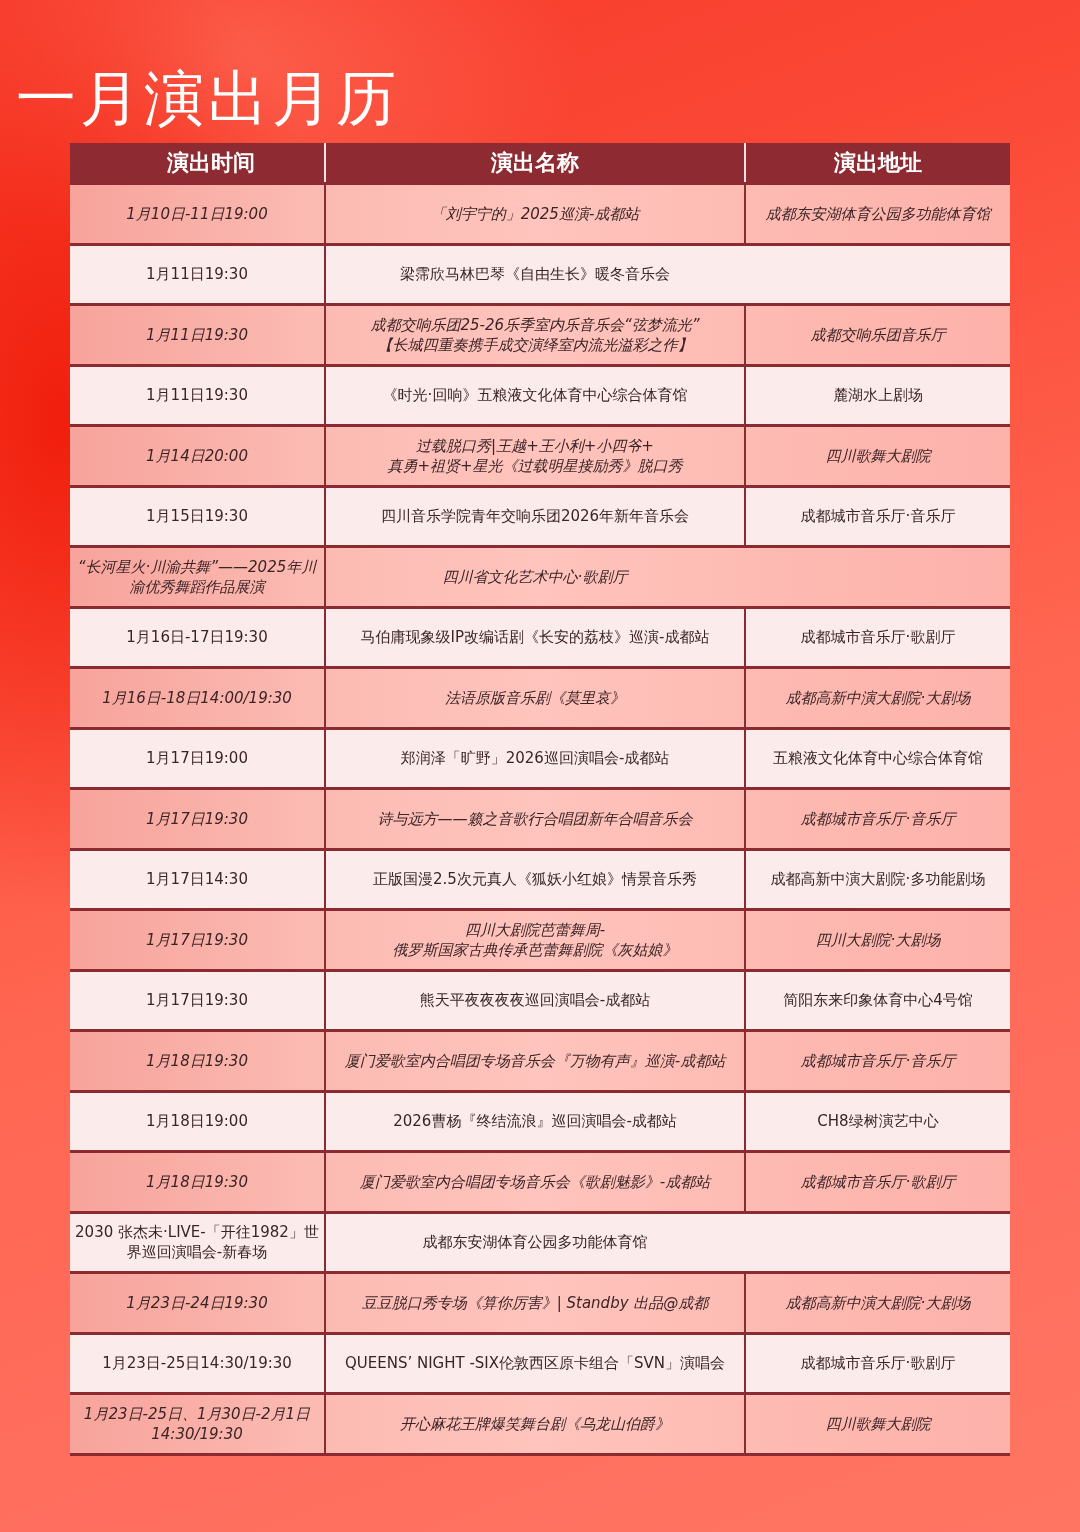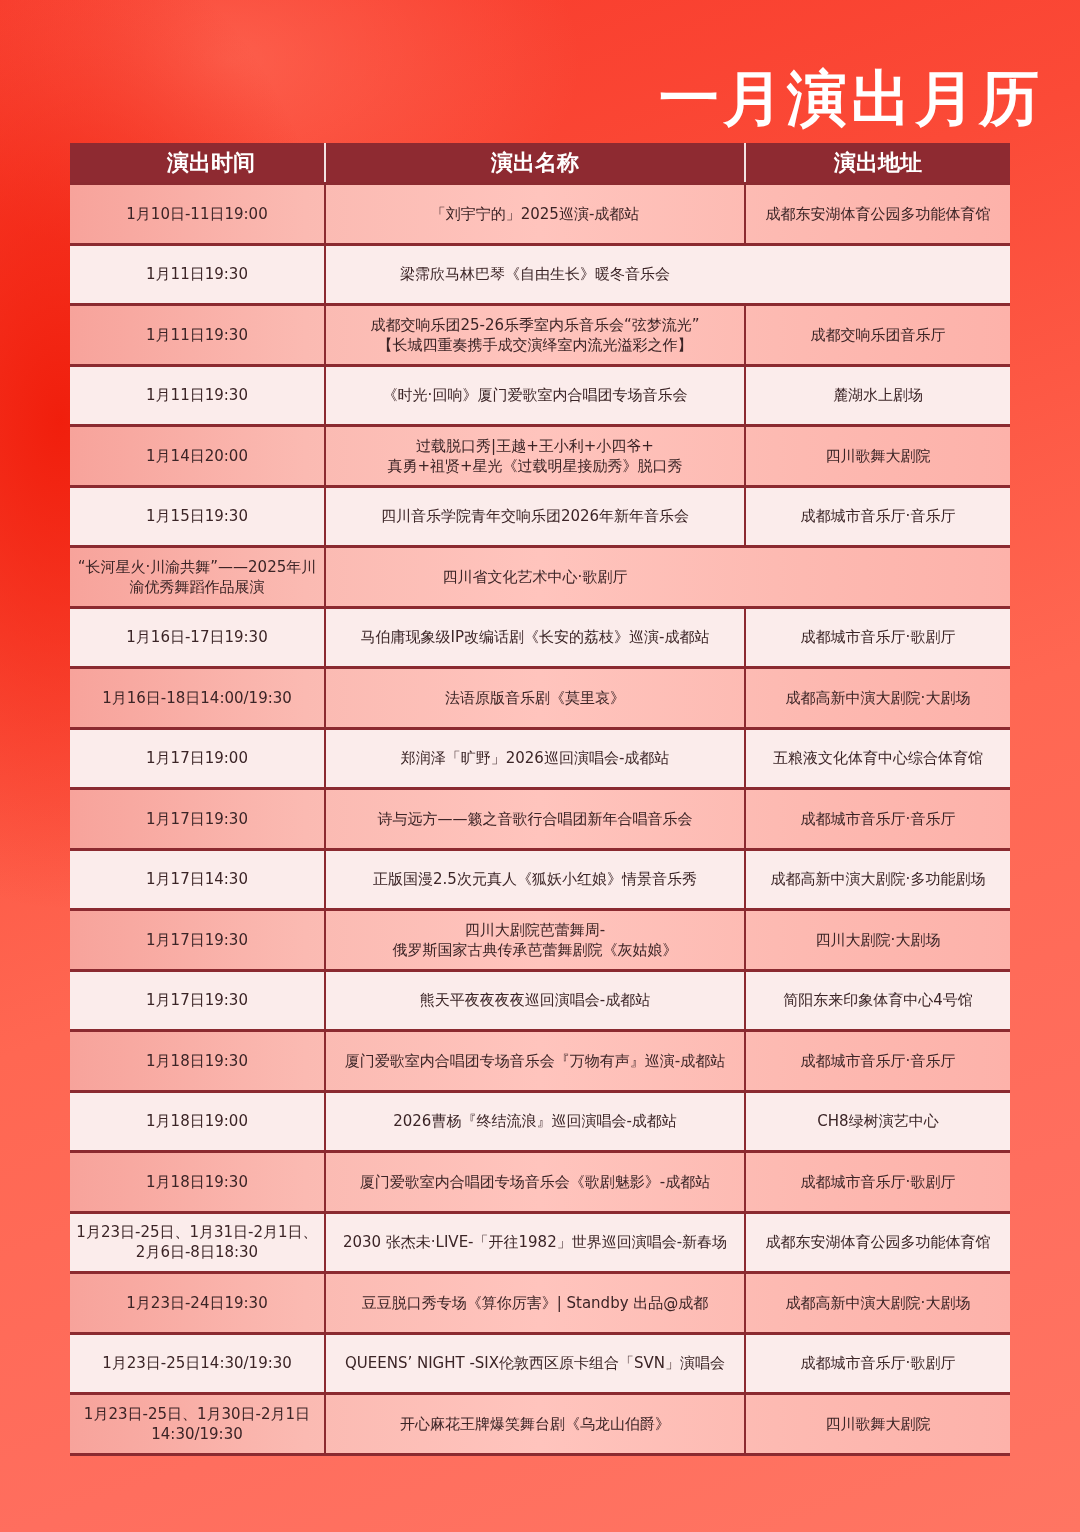--- a/index.html
+++ b/index.html
@@ -12,27 +12,27 @@
       position: relative;
       overflow: hidden;
       font-family: "DejaVu Sans", "Liberation Sans", sans-serif;
       background:
         radial-gradient(ellipse 420px 700px at 60px 420px, rgba(240,28,10,0.95), rgba(240,28,10,0) 70%),
         radial-gradient(ellipse 500px 300px at 230px 60px, rgba(255,120,100,0.55), rgba(255,120,100,0) 70%),
         linear-gradient(160deg, #f8392a 0%, #fb4a37 25%, #ff6752 55%, #ff6e5e 80%, #ff7562 100%);
     }
     .title {
       position: absolute;
-      left: 0;
+      left: 16px;
       top: 58px;
       width: 1043px;
-      text-align: right;
+      text-align: left;
       color: #ffffff;
       font-size: 60px;
-      font-weight: bold;
+      font-weight: normal;
       letter-spacing: 4px;
       line-height: 80px;
     }
     .table {
       position: absolute;
       left: 70px;
       top: 143px;
       width: 940px;
       border-bottom: 3px solid #8b2a30;
     }
@@ -69,20 +69,21 @@
       font-size: 22px;
       font-weight: bold;
       border-left: 2px solid #f3e3e3;
     }
     .row.header .cell:first-child {
       border-left: none;
       padding-left: 32px;
     }
     .row.odd {
       background: linear-gradient(90deg, #f7a39b 0%, #fbbab2 25%, #ffc4bd 50%, #fdbab2 75%, #fdb2aa 100%);
+      font-style: italic;
     }
     .row.even {
       background: #fbeceb;
     }
   </style>
 </head>
 <body>
 
 <div class="title">一月演出月历</div>
 
@@ -103,21 +104,21 @@
         <div class="cell">梁霈欣马林巴琴《自由生长》暖冬音乐会</div>
       </div>
       <div class="row odd">
         <div class="cell">1月11日19:30</div>
         <div class="cell">成都交响乐团25-26乐季室内乐音乐会“弦梦流光”
 【长城四重奏携手成交演绎室内流光溢彩之作】</div>
         <div class="cell">成都交响乐团音乐厅</div>
       </div>
       <div class="row even">
         <div class="cell">1月11日19:30</div>
-        <div class="cell">《时光·回响》厦门爱歌室内合唱团专场音乐会</div>
+        <div class="cell">《时光·回响》五粮液文化体育中心综合体育馆</div>
         <div class="cell">麓湖水上剧场</div>
       </div>
       <div class="row odd">
         <div class="cell">1月14日20:00</div>
         <div class="cell">过载脱口秀|王越+王小利+小四爷+
 真勇+祖贤+星光《过载明星接励秀》脱口秀</div>
         <div class="cell">四川歌舞大剧院</div>
       </div>
       <div class="row even">
         <div class="cell">1月15日19:30</div>
@@ -173,22 +174,20 @@
         <div class="cell">1月18日19:00</div>
         <div class="cell">2026曹杨『终结流浪』巡回演唱会-成都站</div>
         <div class="cell">CH8绿树演艺中心</div>
       </div>
       <div class="row odd">
         <div class="cell">1月18日19:30</div>
         <div class="cell">厦门爱歌室内合唱团专场音乐会《歌剧魅影》-成都站</div>
         <div class="cell">成都城市音乐厅·歌剧厅</div>
       </div>
       <div class="row even">
-        <div class="cell">1月23日-25日、1月31日-2月1日、
-2月6日-8日18:30</div>
         <div class="cell">2030 张杰未·LIVE-「开往1982」世界巡回演唱会-新春场</div>
         <div class="cell">成都东安湖体育公园多功能体育馆</div>
       </div>
       <div class="row odd">
         <div class="cell">1月23日-24日19:30</div>
         <div class="cell">豆豆脱口秀专场《算你厉害》| Standby 出品@成都</div>
         <div class="cell">成都高新中演大剧院·大剧场</div>
       </div>
       <div class="row even">
         <div class="cell">1月23日-25日14:30/19:30</div>

